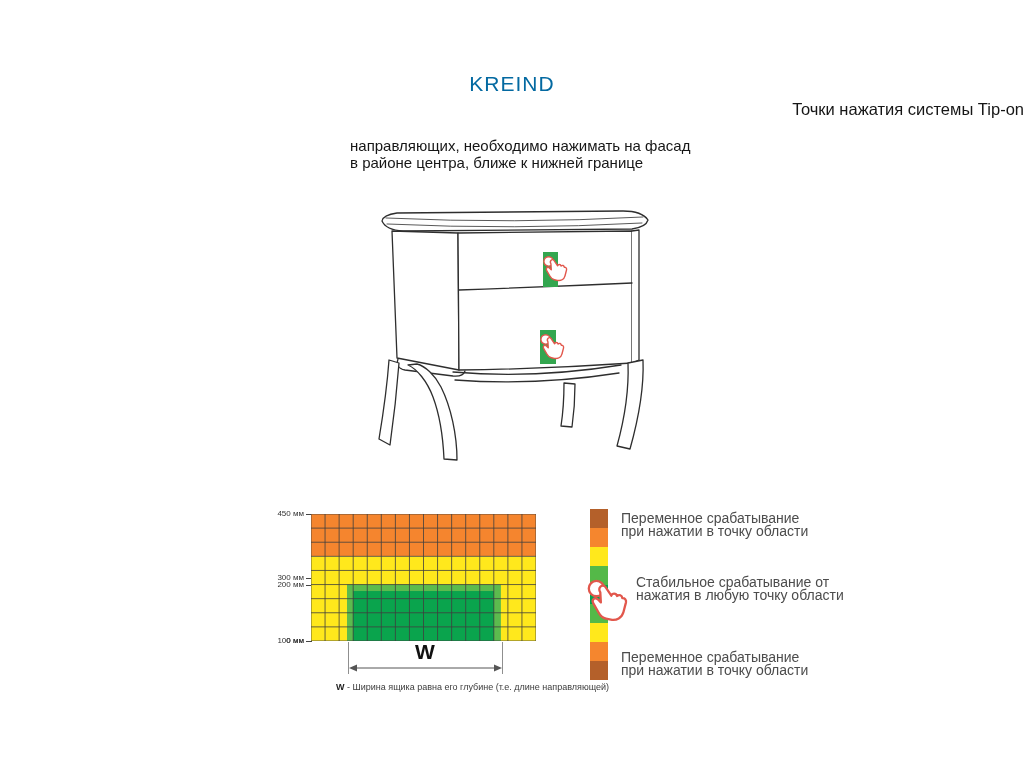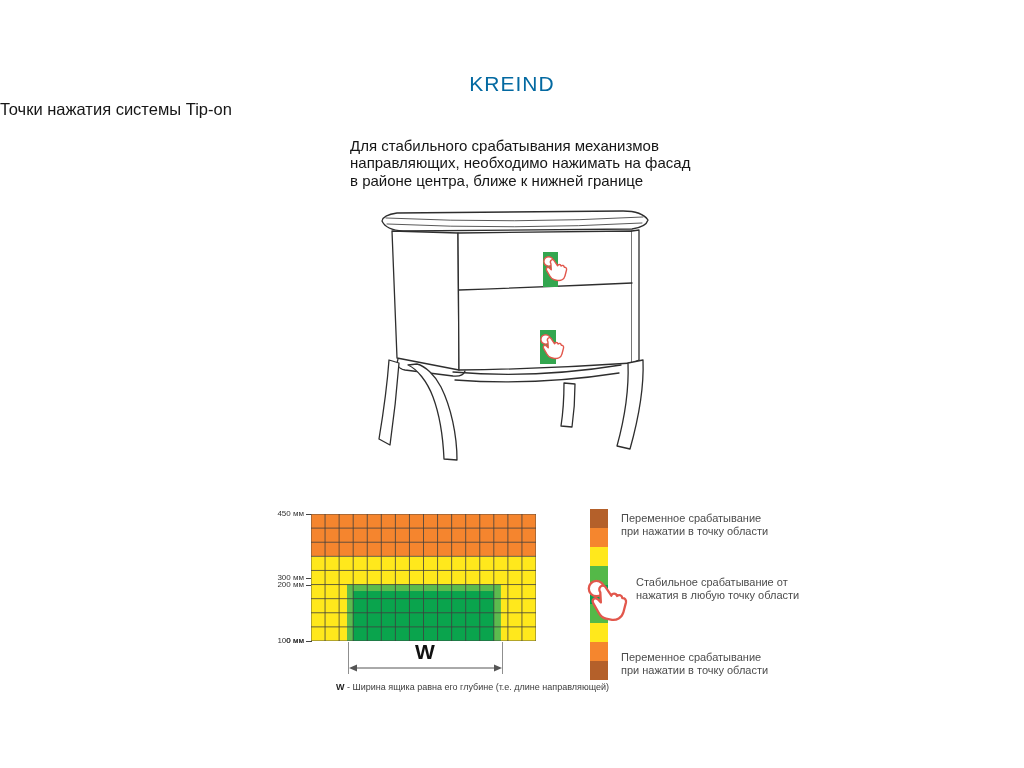--- a/index.html
+++ b/index.html
@@ -4,21 +4,21 @@
 <style>
   html,body{margin:0;padding:0;}
   body{
     width:1024px;height:768px;background:#ffffff;position:relative;overflow:hidden;
     font-family:"Liberation Sans","DejaVu Sans",sans-serif;color:#1d1d1d;
   }
   .abs{position:absolute;}
 
   
   #brand{top:72px;left:0;width:1024px;text-align:center;font-size:21px;letter-spacing:1px;color:#0369a1;}
-  #subtitle{top:100px;left:0;width:1024px;text-align:left;font-size:16.5px;color:#161616;}
+  #subtitle{top:100px;left:0;width:1024px;text-align:right;font-size:16.5px;color:#161616;}
   #intro{top:137px;left:350px;font-size:15px;line-height:17.4px;color:#161616;}
 
   
   #cabinet{left:375px;top:203px;width:290px;height:267px;}
 
   
   #chart{left:270px;top:505px;width:330px;height:215px;}
   .ytick{position:absolute;left:0;width:34px;text-align:right;font-size:8px;color:#333;height:10px;line-height:10px;}
   .ytick::after{content:"";position:absolute;right:-8px;top:50%;width:6px;height:1px;background:#444;}
   .t0{top:4px;} .t1{top:46px;margin-top:22px;} .t2{top:75px;} .t3{top:103px;margin-top:28px;} .t4{top:131px;}
@@ -27,34 +27,33 @@
   #dimL{left:78px;} #dimR{left:232px;}
   #dim-arrow{position:absolute;left:78px;top:157px;}
   #w-label{position:absolute;left:78px;top:135px;width:154px;text-align:center;font-size:21px;font-weight:bold;color:#111;}
   #caption{position:absolute;left:30px;top:177px;width:300px;font-size:9px;color:#3c3c3c;white-space:nowrap;margin-left:36px;}
   #caption b{color:#222;}
 
   
   #legend{left:588px;top:508px;width:436px;height:190px;}
   #legend-col{position:absolute;left:2px;top:1px;width:18px;}
   .lgd-seg{width:18px;height:19px;}
-  .lgd-item{position:absolute;font-size:11px;line-height:12.5px;color:#4c4c4c;white-space:nowrap;}
+  .lgd-item{position:absolute;font-size:14px;line-height:12.5px;color:#4c4c4c;white-space:nowrap;}
   #lgd-item-0{left:33px;top:4px;}
   #lgd-item-1{left:48px;top:68px;}
   #lgd-item-2{left:33px;top:143px;}
   #legend-hand{position:absolute;left:-4px;top:70px;}
 </style>
 </head>
 <body>
 
 <div class="abs" id="brand">KREIND</div>
 <div class="abs" id="subtitle">Точки нажатия системы Tip-on</div>
 
 <div class="abs" id="intro">
-  <div>Для стабильного срабатывания механизмов</div>
   <div>направляющих, необходимо нажимать на фасад</div>
   <div>в районе центра, ближе к нижней границе</div>
 </div>
 
 <svg class="abs" id="cabinet" viewBox="0 0 290 267">
   <defs>
     <symbol id="press-hand" viewBox="0 0 48 48">
       <circle cx="13" cy="11" r="8" fill="#ffffff" stroke="#E2574C" stroke-width="2.4"></circle>
       <path d="M17,15 C14,10 19,5.5 22.5,9.5 L28.5,18.5 C29.5,15.5 33.5,15.5 34.5,18.8
                C36.5,16.8 39.8,18 40,21 C42.5,20.6 44.4,22.8 43.8,25.4 L41.2,35.5

